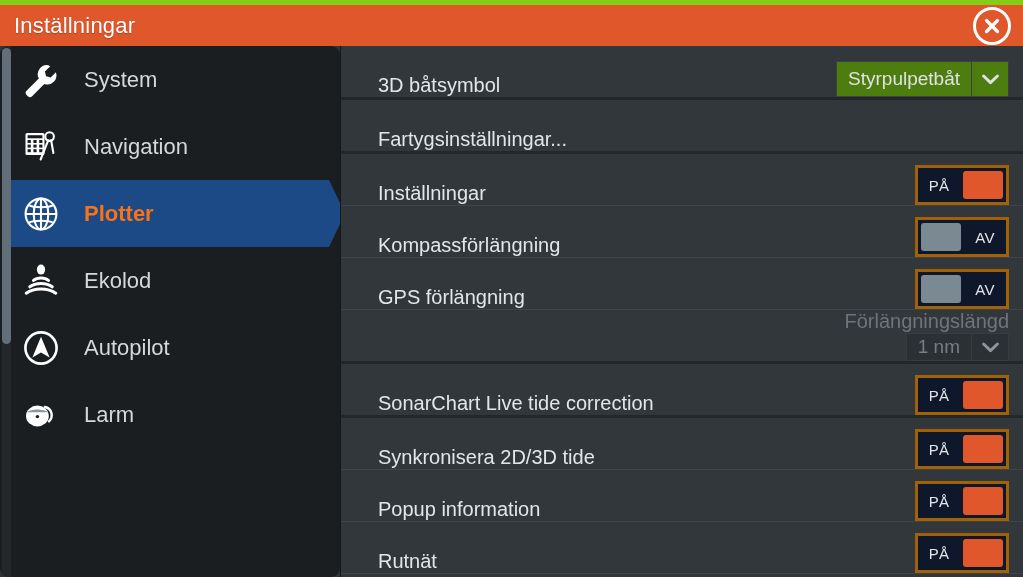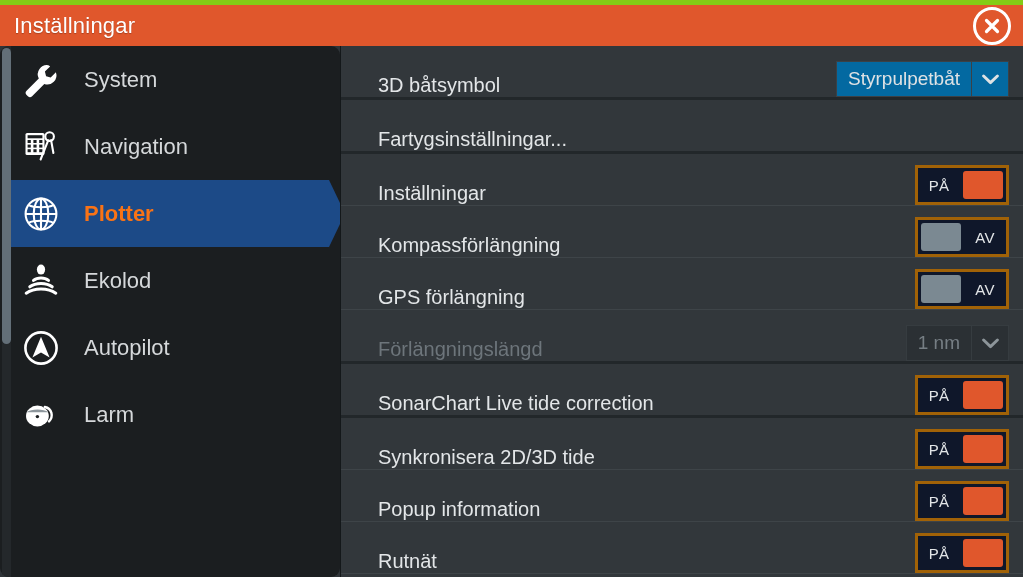--- a/index.html
+++ b/index.html
@@ -128,32 +128,32 @@
     padding: 0 14px 0 37px;
     background: #32373b;
     cursor: pointer;
   }
   .row .row-label {
     font-size: 20px;
     color: #e3e6e8;
     white-space: nowrap;
     flex: 1 1 auto;
   }
-  .row.disabled { cursor: default; }
+  .row.disabled { cursor: default; flex-direction: column; }
   .row.disabled .row-label { color: #6d757b; }
 
   .sep { height: 1px; background: #3e4448; }
   .sep.group { height: 3px; background: #22272a; }
 
   
   .dropdown {
     display: flex;
     align-items: stretch;
     height: 36px;
-    background: #0369a1;
+    background: #4d7c0f;
     border: 1px solid #3b4146;
     cursor: pointer;
   }
   .dropdown .dd-value {
     display: flex; align-items: center;
     padding: 0 11px;
     font-size: 19px;
     color: #dfe2e4;
     white-space: nowrap;
   }

